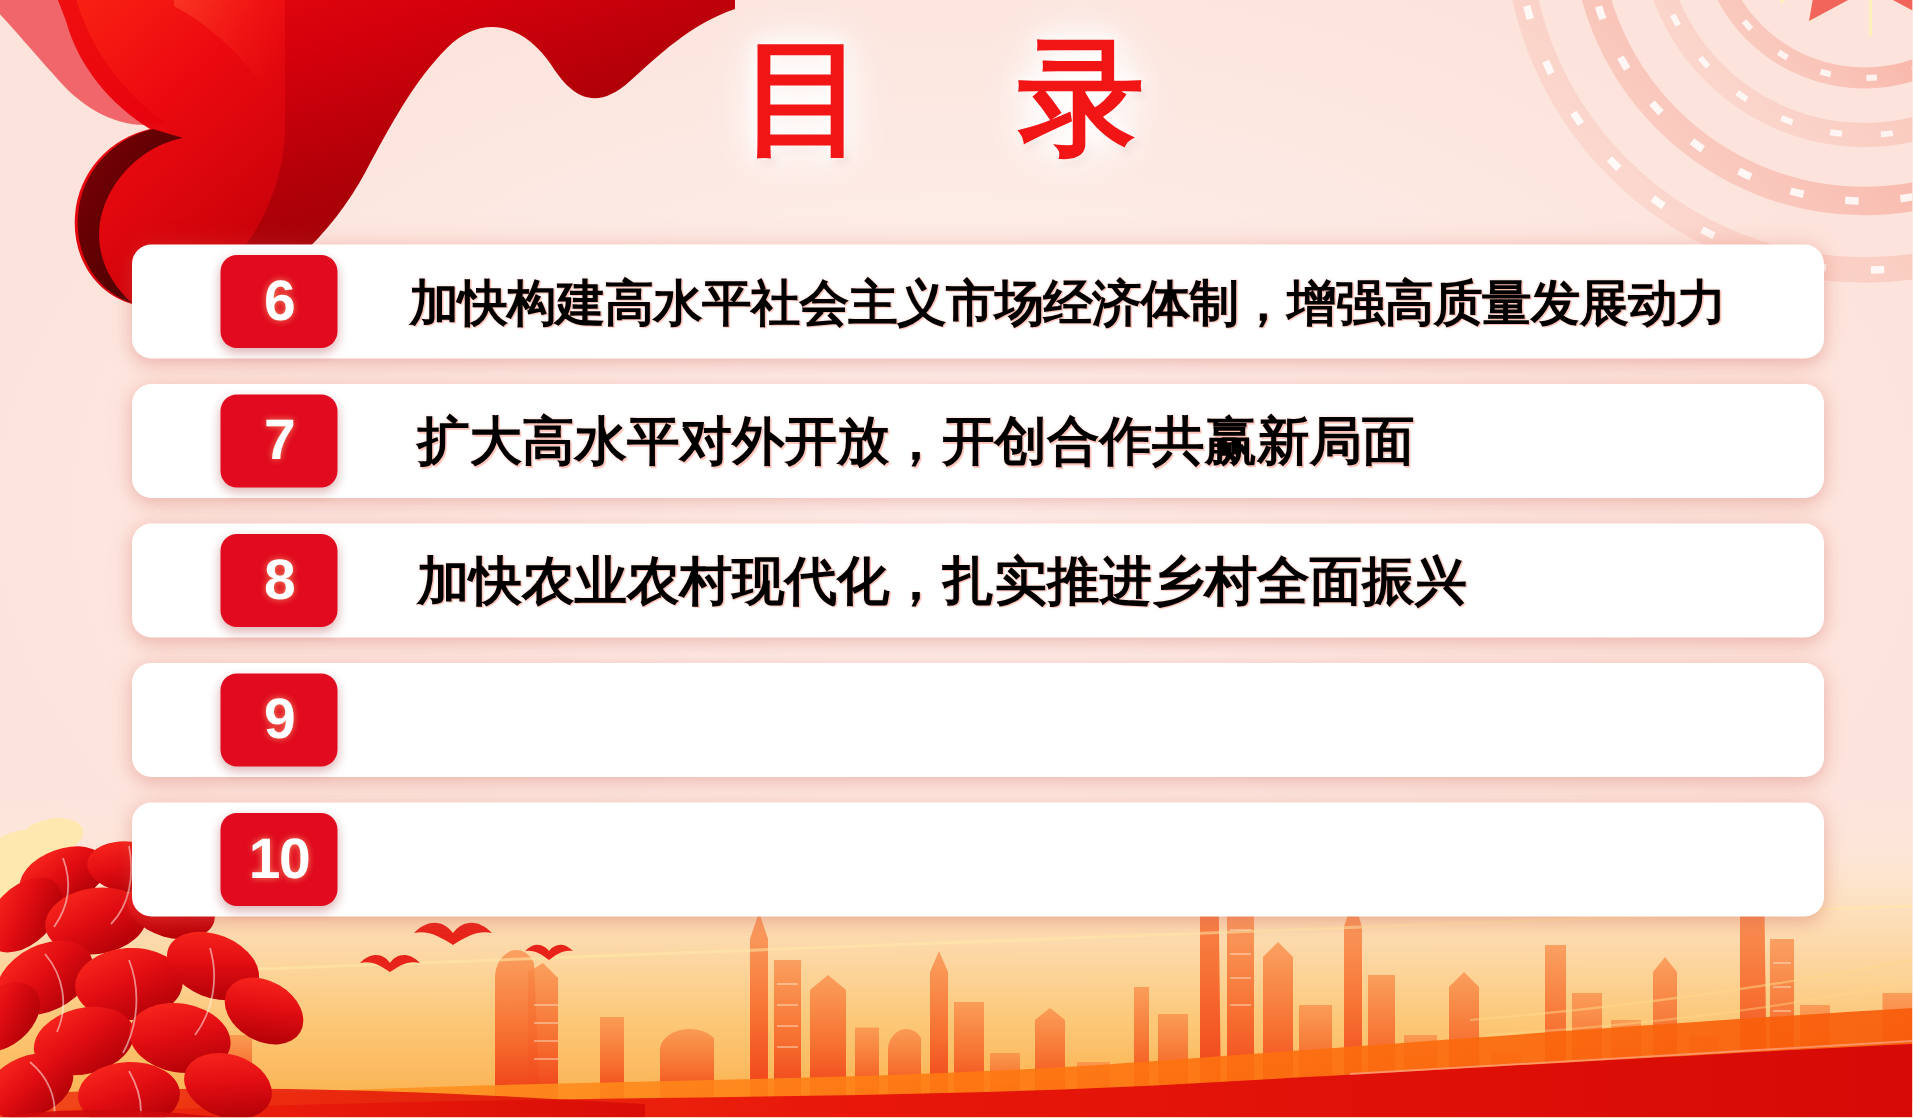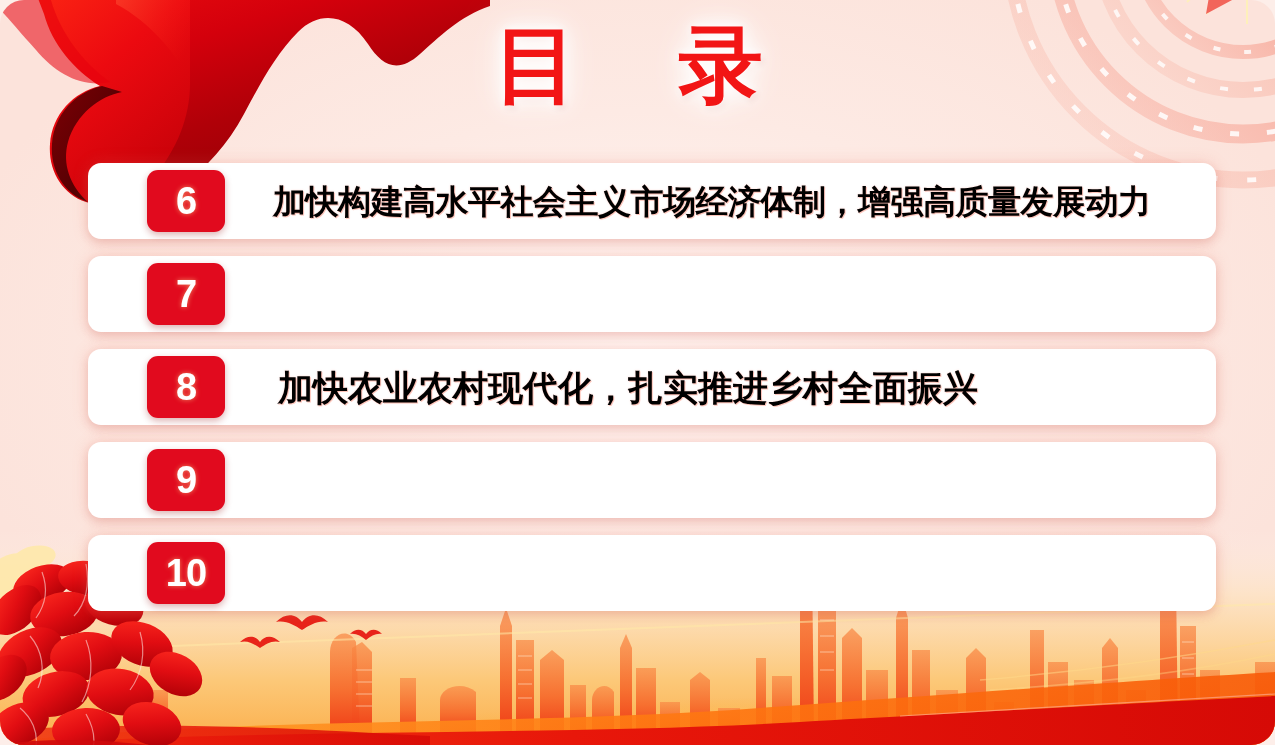--- a/index.html
+++ b/index.html
@@ -11,21 +11,20 @@
     position:relative;
   }
 
   #slide {
     position:absolute; inset:0;
     width:1275px; height:745px;
     overflow:hidden;
     background:
       radial-gradient(ellipse 700px 420px at 50% 46%, #fff6f3 0%, #fdeae4 55%, #fce3db 100%),
       linear-gradient(180deg,#fdece7 0%, #fce6df 40%, #fbe2da 68%, #fde9d9 86%, #fdf0e2 100%);
-    border-radius: 24px;
   }
 
   
   .deco { position:absolute; pointer-events:none; }
 
   .ribbon-wrap { left:-10px; top:-12px; width:500px; height:230px; }
 
   
   .rings-wrap { right:-40px; top:-120px; width:420px; height:340px; }
 
@@ -346,20 +345,21 @@
 
   <div class="toc">
 
     <div class="row long">
       <div class="badge">6</div>
       <div class="row-text">加快构建高水平社会主义市场经济体制，增强高质量发展动力</div>
     </div>
 
     <div class="row">
       <div class="badge">7</div>
+      <div class="row-text">扩大高水平对外开放，开创合作共赢新局面</div>
     </div>
 
     <div class="row">
       <div class="badge">8</div>
       <div class="row-text">加快农业农村现代化，扎实推进乡村全面振兴</div>
     </div>
 
     <div class="row">
       <div class="badge">9</div>
     </div>

